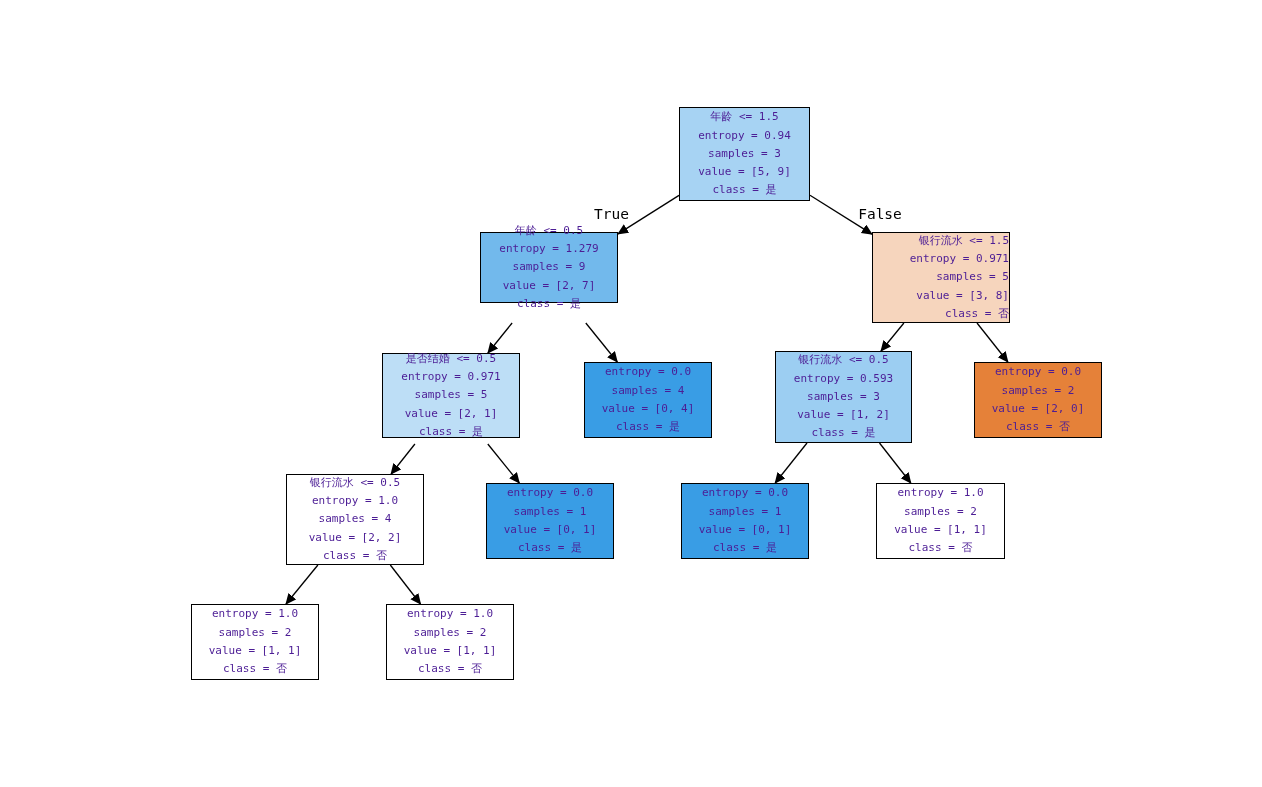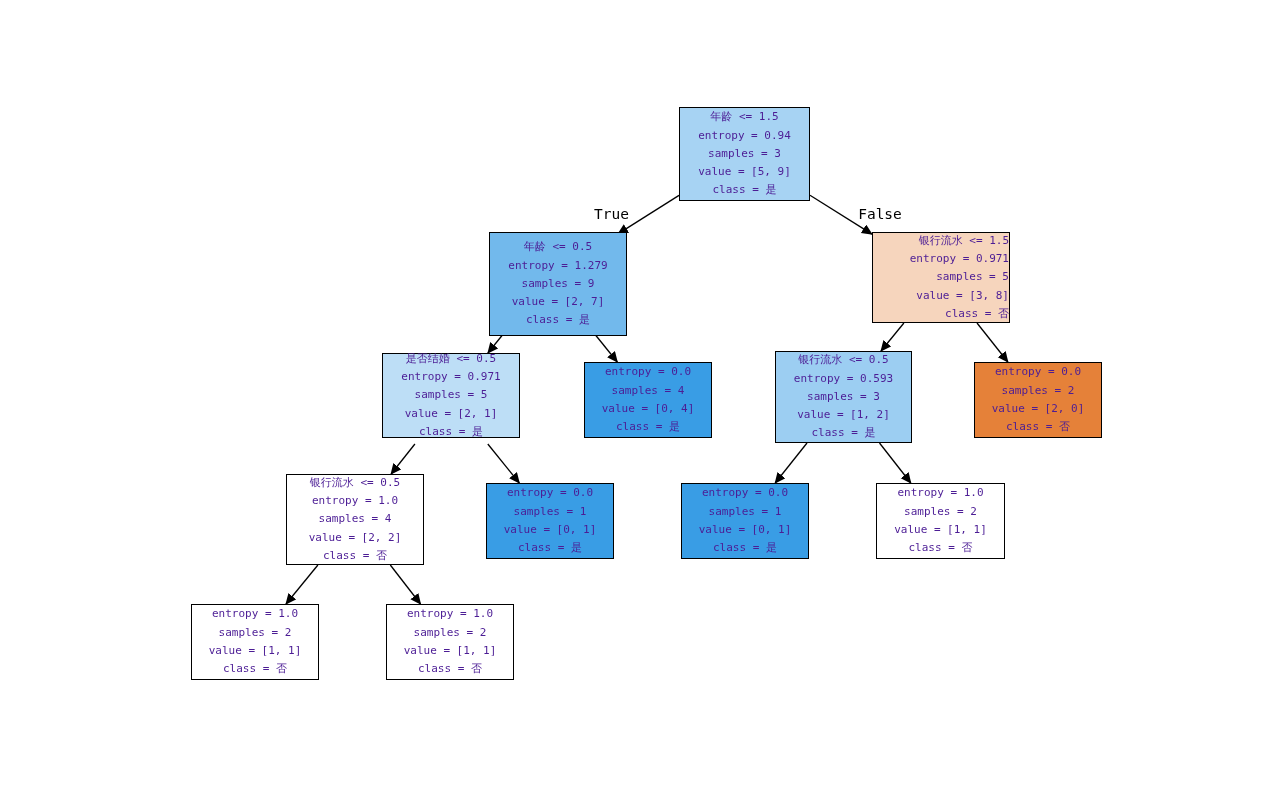--- a/index.html
+++ b/index.html
@@ -72,21 +72,21 @@
       </g>
   </svg>
   <div id="nodes-layer">
       <div class="tree-node" style="left: 679px; top: 107px; width: 131px; height: 94px; background: rgb(167, 211, 243);">
         <div class="node-line">年龄 &lt;= 1.5</div>
         <div class="node-line">entropy = 0.94</div>
         <div class="node-line">samples = 3</div>
         <div class="node-line">value = [5, 9]</div>
         <div class="node-line">class = 是</div>
       </div>
-      <div class="tree-node" style="left: 480px; top: 232px; width: 138px; height: 104px; background: rgb(114, 185, 236); margin-left: 9px;">
+      <div class="tree-node" style="left: 480px; top: 232px; width: 138px; height: 71px; background: rgb(114, 185, 236);">
         <div class="node-line">年龄 &lt;= 0.5</div>
         <div class="node-line">entropy = 1.279</div>
         <div class="node-line">samples = 9</div>
         <div class="node-line">value = [2, 7]</div>
         <div class="node-line">class = 是</div>
       </div>
       <div class="tree-node" style="left: 872px; top: 232px; width: 138px; height: 91px; background: rgb(246, 213, 189); align-items: flex-end;">
         <div class="node-line">银行流水 &lt;= 1.5</div>
         <div class="node-line">entropy = 0.971</div>
         <div class="node-line">samples = 5</div>

